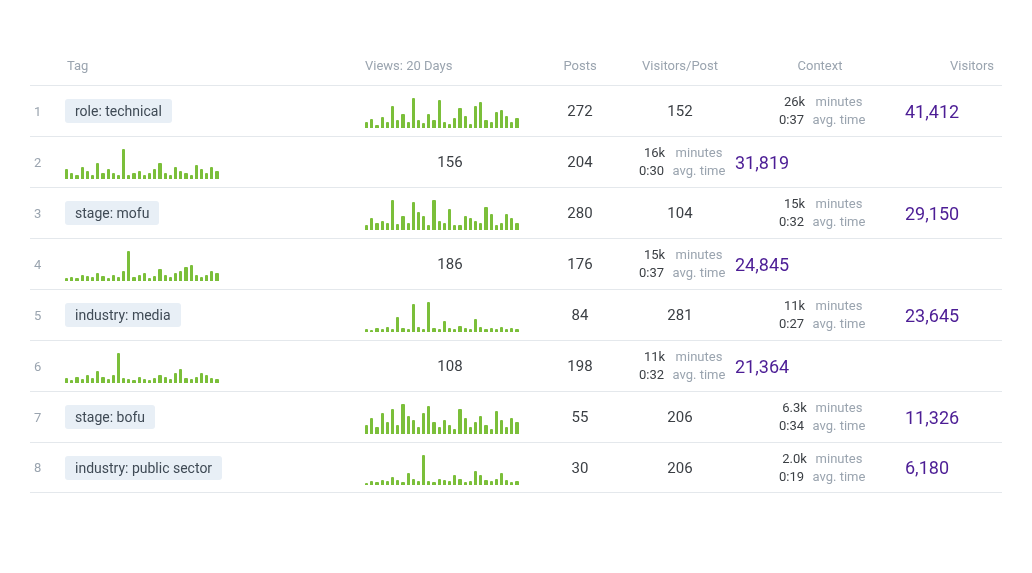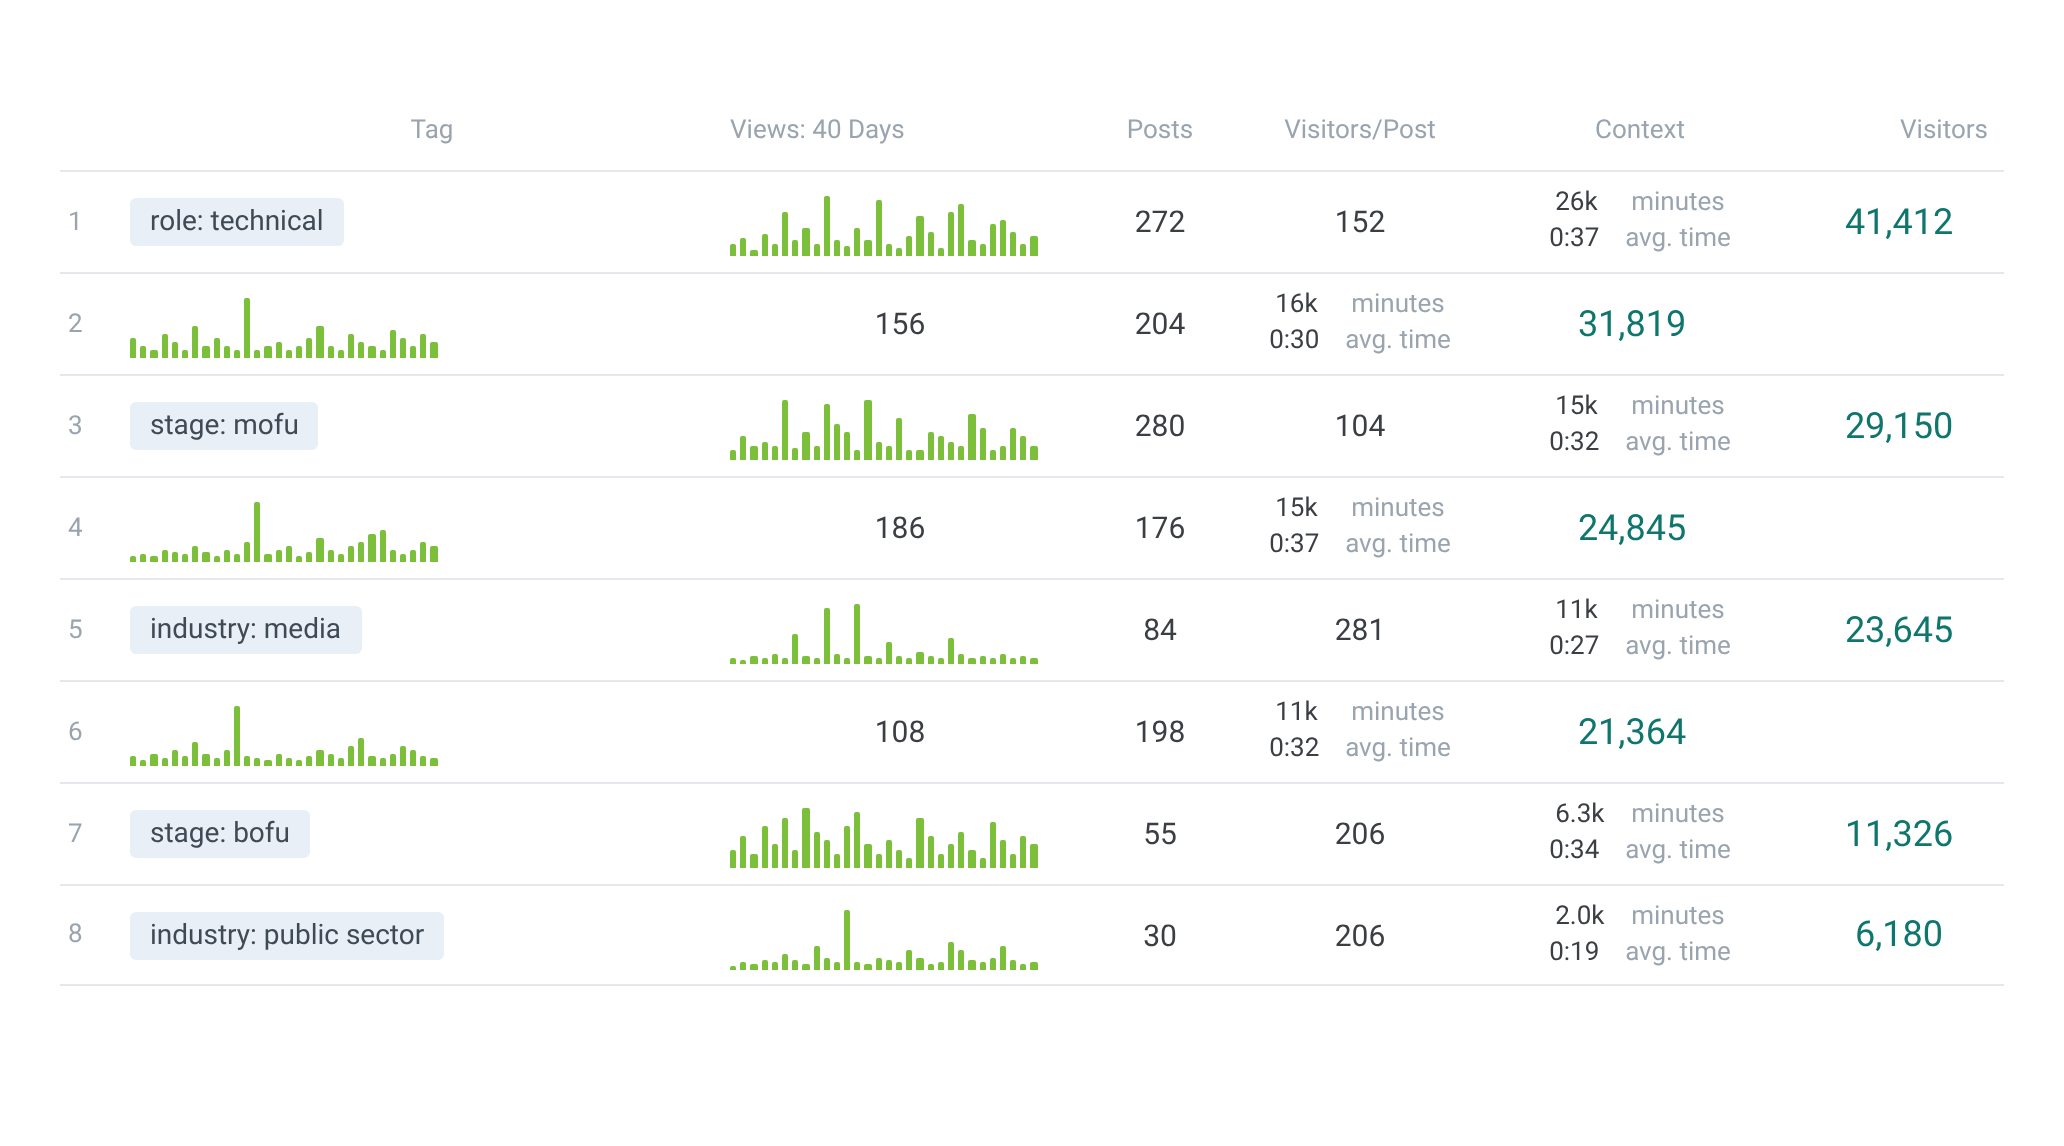--- a/index.html
+++ b/index.html
@@ -79,48 +79,48 @@
     font-size: 13px;
     line-height: 1.2;
   }
   .ctx-line {
     display: flex;
     align-items: baseline;
     gap: 4px;
   }
   .ctx-v {
     color: #3b3f44;
-    text-align: left;
+    text-align: center;
     min-width: 34px;
   }
   .ctx-u {
     color: #9aa4af;
   }
   .visitors {
-    text-align: center;
+    text-align: left;
     font-size: 18px;
-    color: #0f766e;
+    color: #4c1d95;
     padding-right: 8px;
   }
-  .h-tag { padding-left: 2px; text-align: center; }
+  .h-tag { padding-left: 2px; }
   .h-posts { text-align: center; }
   .h-vp { text-align: center; }
   .h-ctx { text-align: center; }
   .h-vis { text-align: right; padding-right: 8px; }
 </style>
 </head>
 <body>
 
 <div class="wrap">
   <div class="table">
 
     <div class="header-row">
       <div class="rank"></div>
       <div class="h-tag">Tag</div>
-      <div>Views: 40 Days</div>
+      <div>Views: 20 Days</div>
       <div class="h-posts">Posts</div>
       <div class="h-vp">Visitors/Post</div>
       <div class="h-ctx">Context</div>
       <div class="h-vis">Visitors</div>
     </div>
 
     <div id="rows-container">
         <div class="row">
           <div class="rank">1</div>
           <div class="tag-cell"><span class="tag-pill">role: technical</span></div>

